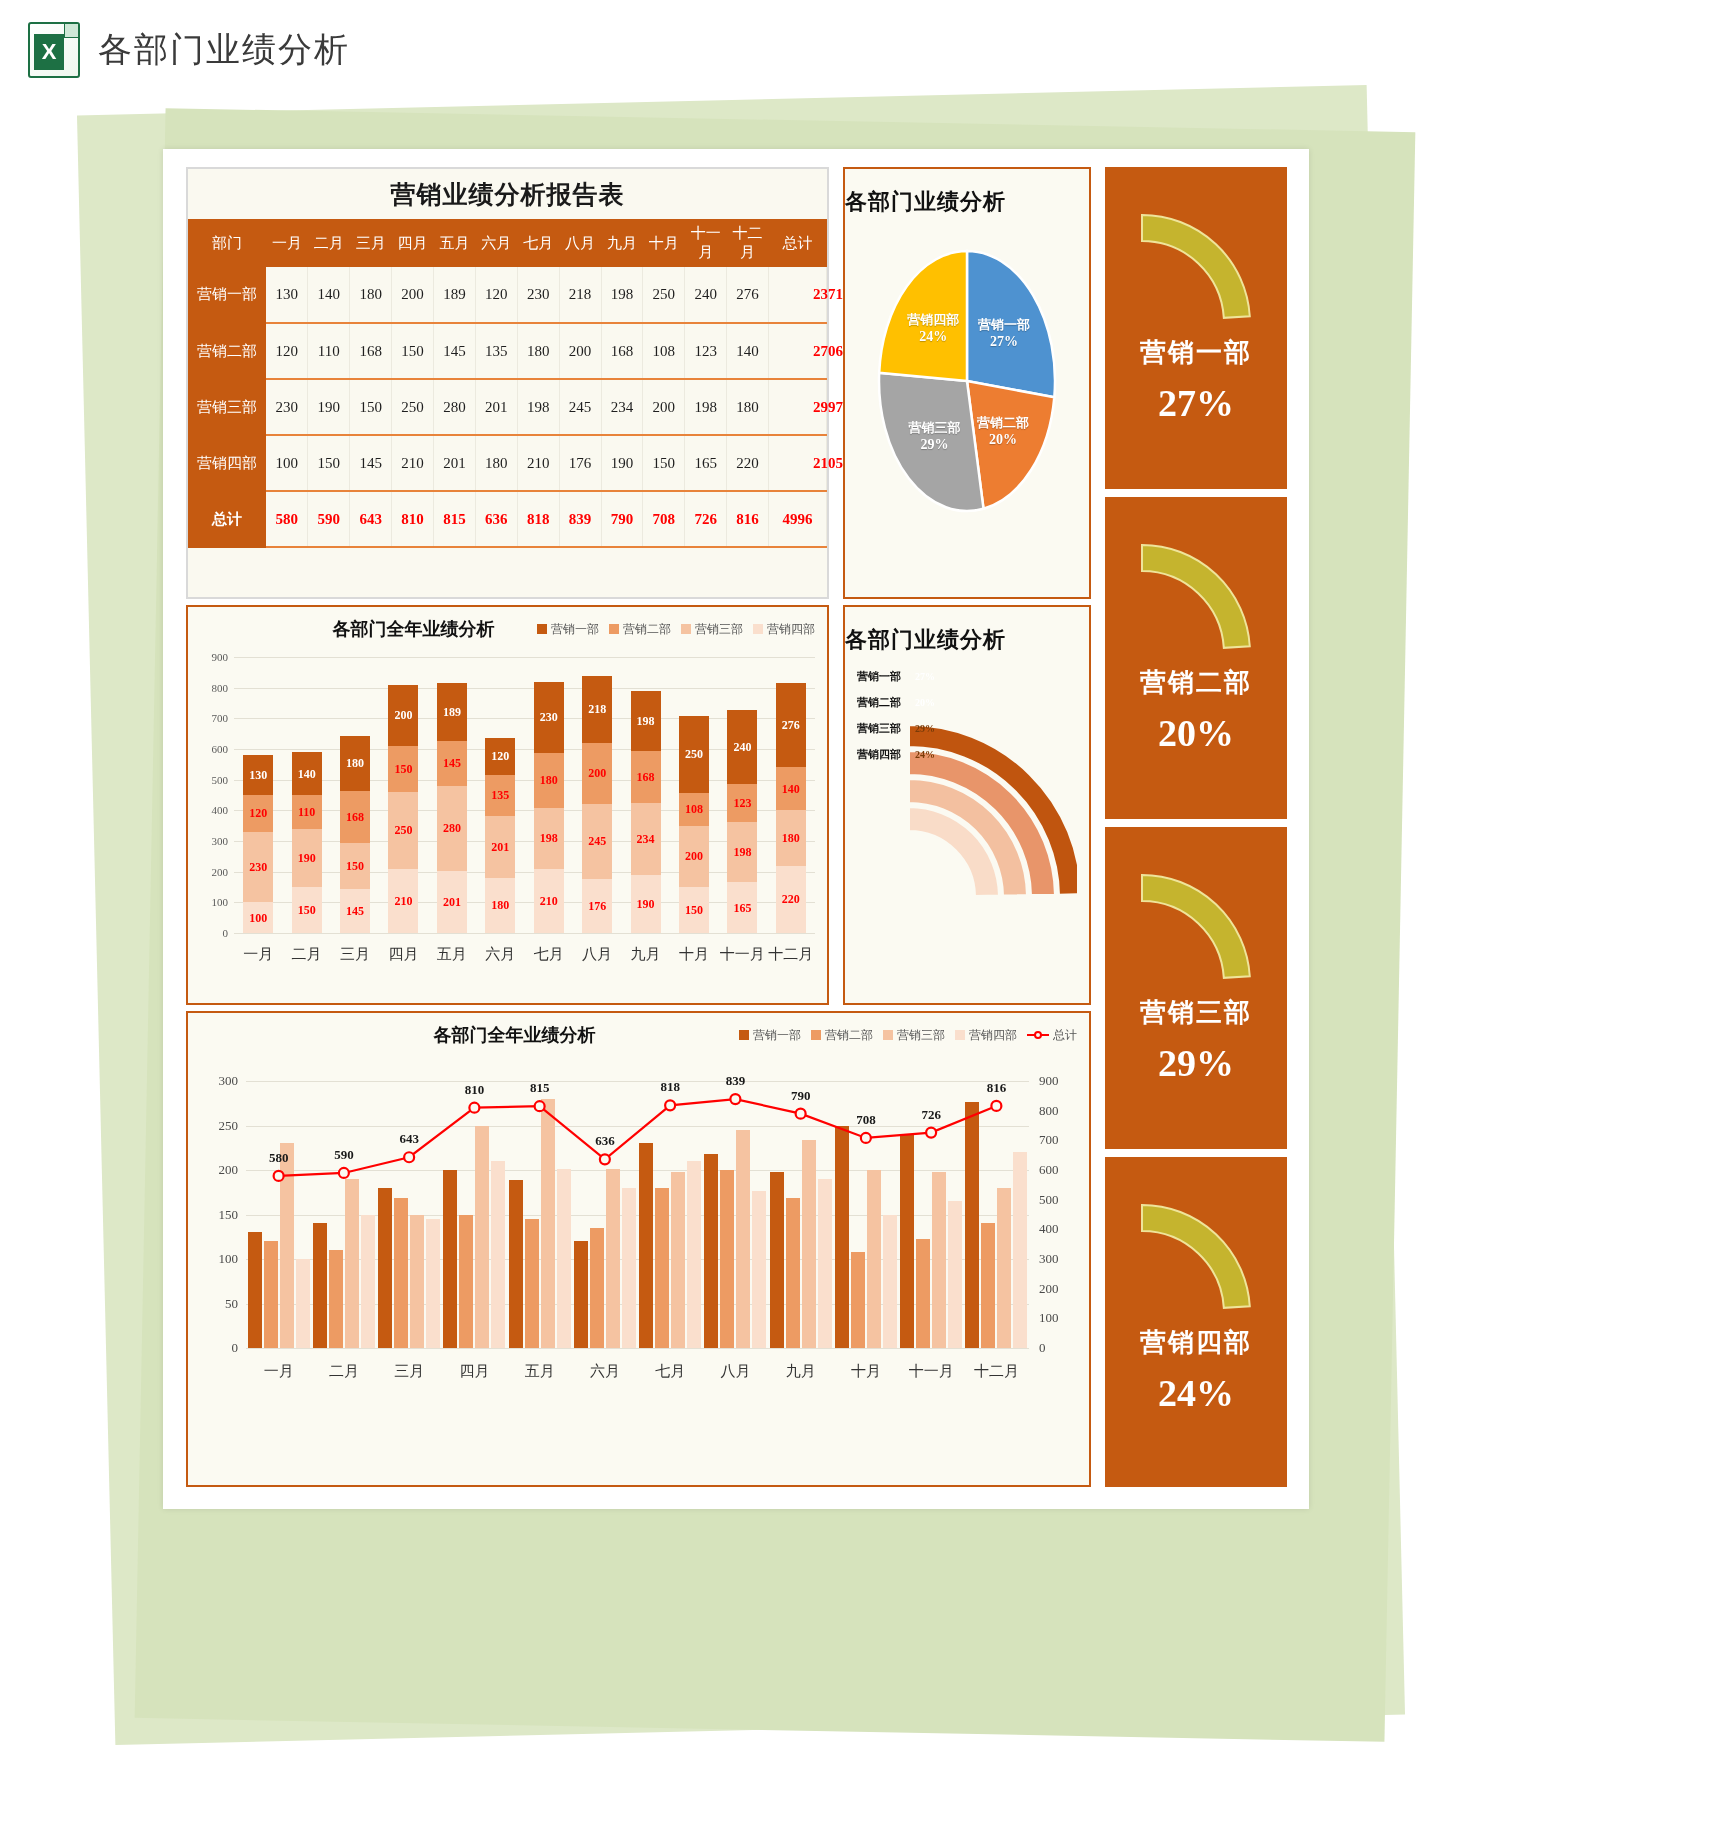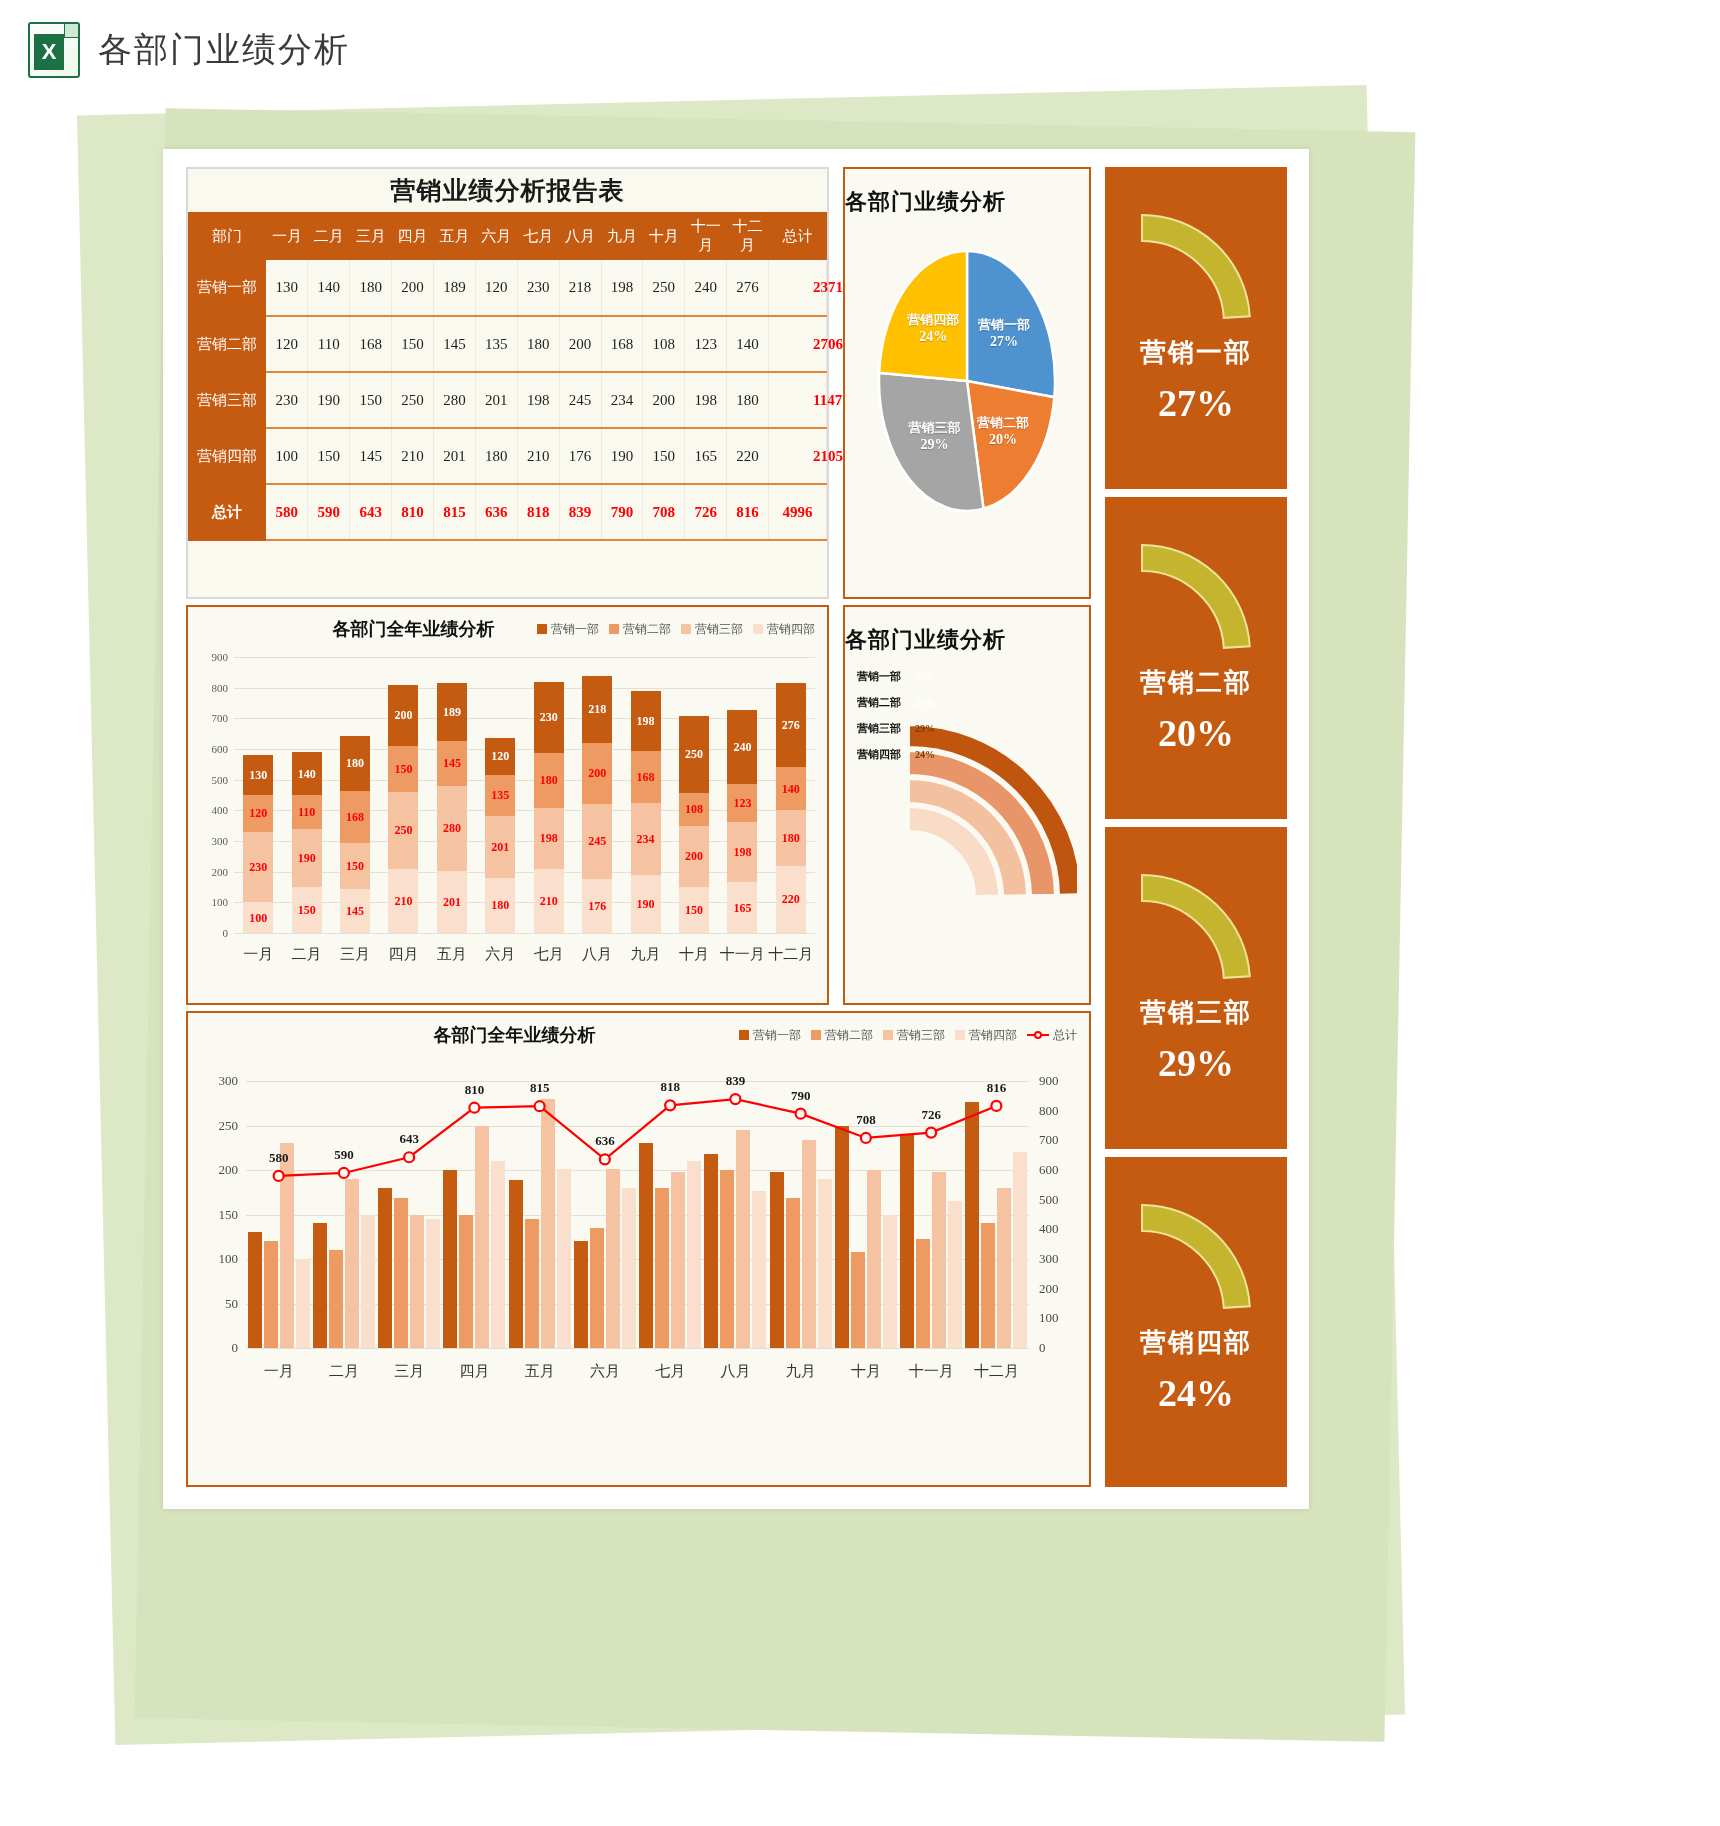--- a/index.html
+++ b/index.html
@@ -51,21 +51,21 @@
 
   .panel {
     position: absolute;
     background: #fbfaf2;
     border: 2px solid #c55a11;
   }
 
   
   #panel-table { left: 23px; top: 18px; width: 643px; height: 432px; border-color:#d9d9d9; background:#faf9f0; }
   #tbl-title {
-    height: 43px; display: flex; align-items: center; justify-content: center;
+    height: 50px; display: flex; align-items: center; justify-content: center;
     font-size: 25px; font-weight: bold; color: #1a1a1a; letter-spacing:1px;
     font-family: "Liberation Serif", serif;
   }
   table.sheettbl { width: 100%; border-collapse: collapse; table-layout: fixed; }
   table.sheettbl th {
     background: #c55a11; color: #fff; font-weight: normal;
     font-size: 15px; height: 48px; font-family:"Liberation Serif",serif;
   }
   table.sheettbl td {
     text-align: center; font-size: 15px; height: 56px;
@@ -241,21 +241,21 @@
             <td>150</td>
             <td>250</td>
             <td>280</td>
             <td>201</td>
             <td>198</td>
             <td>245</td>
             <td>234</td>
             <td>200</td>
             <td>198</td>
             <td>180</td>
-            <td class="num-red">1147</td>
+            <td class="num-red">2997</td>
           </tr>
           <tr>
             <td class="rowhead">营销四部</td>
             <td>100</td>
             <td>150</td>
             <td>145</td>
             <td>210</td>
             <td>201</td>
             <td>180</td>
             <td>210</td>

